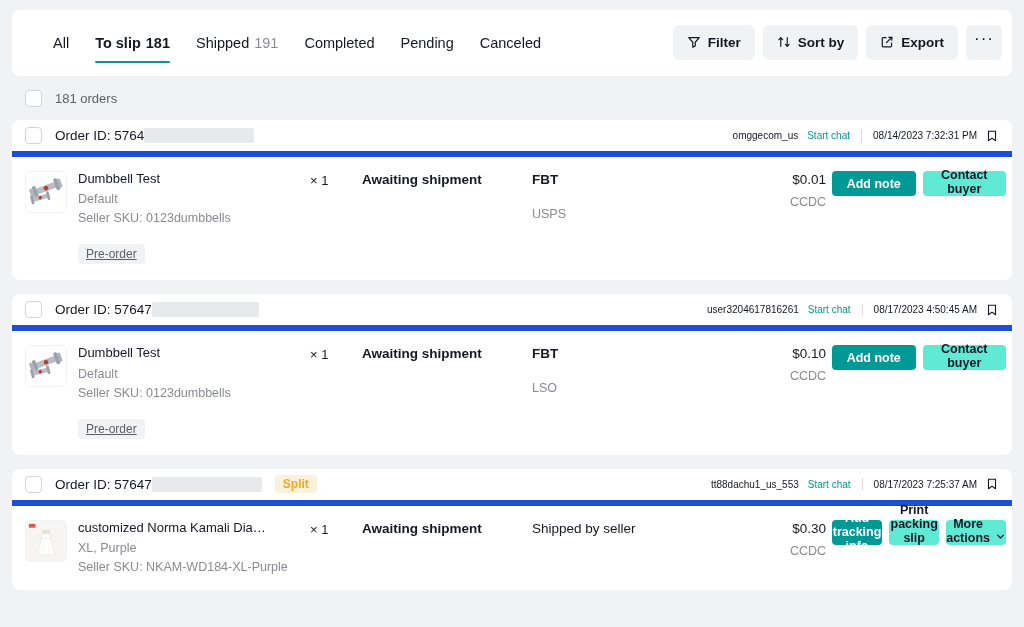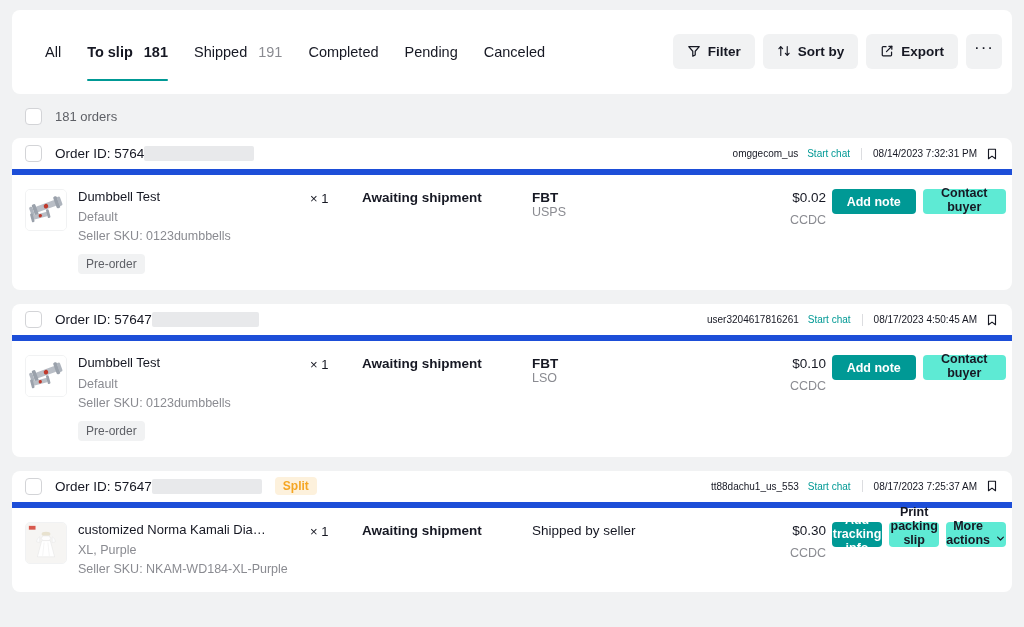--- a/index.html
+++ b/index.html
@@ -22,25 +22,25 @@
     width: 1024px;
     height: 627px;
     position: relative;
     padding: 0 12px;
   }
 
   
   .topbar {
     background: #ffffff;
     border-radius: 8px;
-    height: 84px;
+    height: 66px;
     margin: 10px 0 0 0;
     display: flex;
     align-items: center;
-    padding: 0 10px 0 20px;
+    padding: 0 10px 0 28px;
     position: relative;
   }
 
   .tabs {
     display: flex;
     align-items: flex-end;
     height: 100%;
     flex: 1 1 auto;
     gap: 0;
   }
@@ -49,21 +49,21 @@
     position: relative;
     height: 100%;
     display: flex;
     align-items: center;
     padding: 0 13px;
     font-size: 14.5px;
     color: #161823;
     cursor: pointer;
     white-space: nowrap;
   }
-  .tab .cnt { color: #8a8b91; margin-left: 11px; font-size: 14.5px; }
+  .tab .cnt { color: #8a8b91; margin-left: 5px; font-size: 14.5px; }
   .tab.active { font-weight: bold; }
   .tab.active .cnt { color: #161823; font-weight: bold; }
   .tab.active::after {
     content: "";
     position: absolute;
     left: 13px; right: 13px;
     bottom: 13px;
     height: 2.5px;
     background: #009995;
     border-radius: 2px;
@@ -220,27 +220,28 @@
     line-height: 1.25;
     max-width: 190px;
     overflow: hidden;
     text-overflow: ellipsis;
     white-space: nowrap;
   }
   .pvar { font-size: 12.5px; color: #8a8b91; margin-top: 5px; }
   .psku { font-size: 12.5px; color: #8a8b91; margin-top: 5px; }
   .tag {
     display: inline-block;
-    margin-top: 11px;
+    margin-top: 19px;
     background: #f1f2f3;
     color: #5e6066;
     font-size: 12px;
     border-radius: 4px;
     padding: 4px 8px;
     line-height: 1;
+    text-decoration: underline;
   }
 
   .col-qty {
     width: 52px;
     flex: 0 0 auto;
     font-size: 13px;
     color: #161823;
     padding-top: 2px;
   }
 
@@ -253,21 +254,21 @@
     padding-top: 1px;
   }
 
   .col-ship {
     width: 190px;
     flex: 0 0 auto;
     padding-top: 1px;
   }
   .col-ship .main { font-size: 13.5px; color: #161823; }
   .col-ship .main.bold { font-weight: bold; }
-  .col-ship .sub { font-size: 12.5px; color: #8a8b91; margin-top: 0; }
+  .col-ship .sub { font-size: 12.5px; color: #8a8b91; margin-top: 20px; }
 
   .col-price {
     width: 110px;
     flex: 0 0 auto;
     text-align: right;
     padding-top: 1px;
     padding-right: 6px;
   }
   .col-price .amt { font-size: 13.5px; color: #161823; }
   .col-price .sub { font-size: 12.5px; color: #8a8b91; margin-top: 8px; }
@@ -412,21 +413,21 @@
             </div>
             <div><div class="pname">Dumbbell Test</div><div class="pvar">Default</div><div class="psku">Seller SKU: 0123dumbbells</div><div class="tag">Pre-order</div></div>
           </div>
           <div class="col-qty">× 1</div>
           <div class="col-status">Awaiting shipment</div>
           <div class="col-ship">
             <div class="main bold">FBT</div>
             <div class="sub">USPS</div>
           </div>
           <div class="col-price">
-            <div class="amt">$0.02</div>
+            <div class="amt">$0.01</div>
             <div class="sub">CCDC</div>
           </div>
           <div class="col-act">
             <button class="abtn primary">
               <span>Add note</span>
             </button>
             <button class="abtn secondary">
               <span>Contact buyer</span>
             </button>
           </div>

